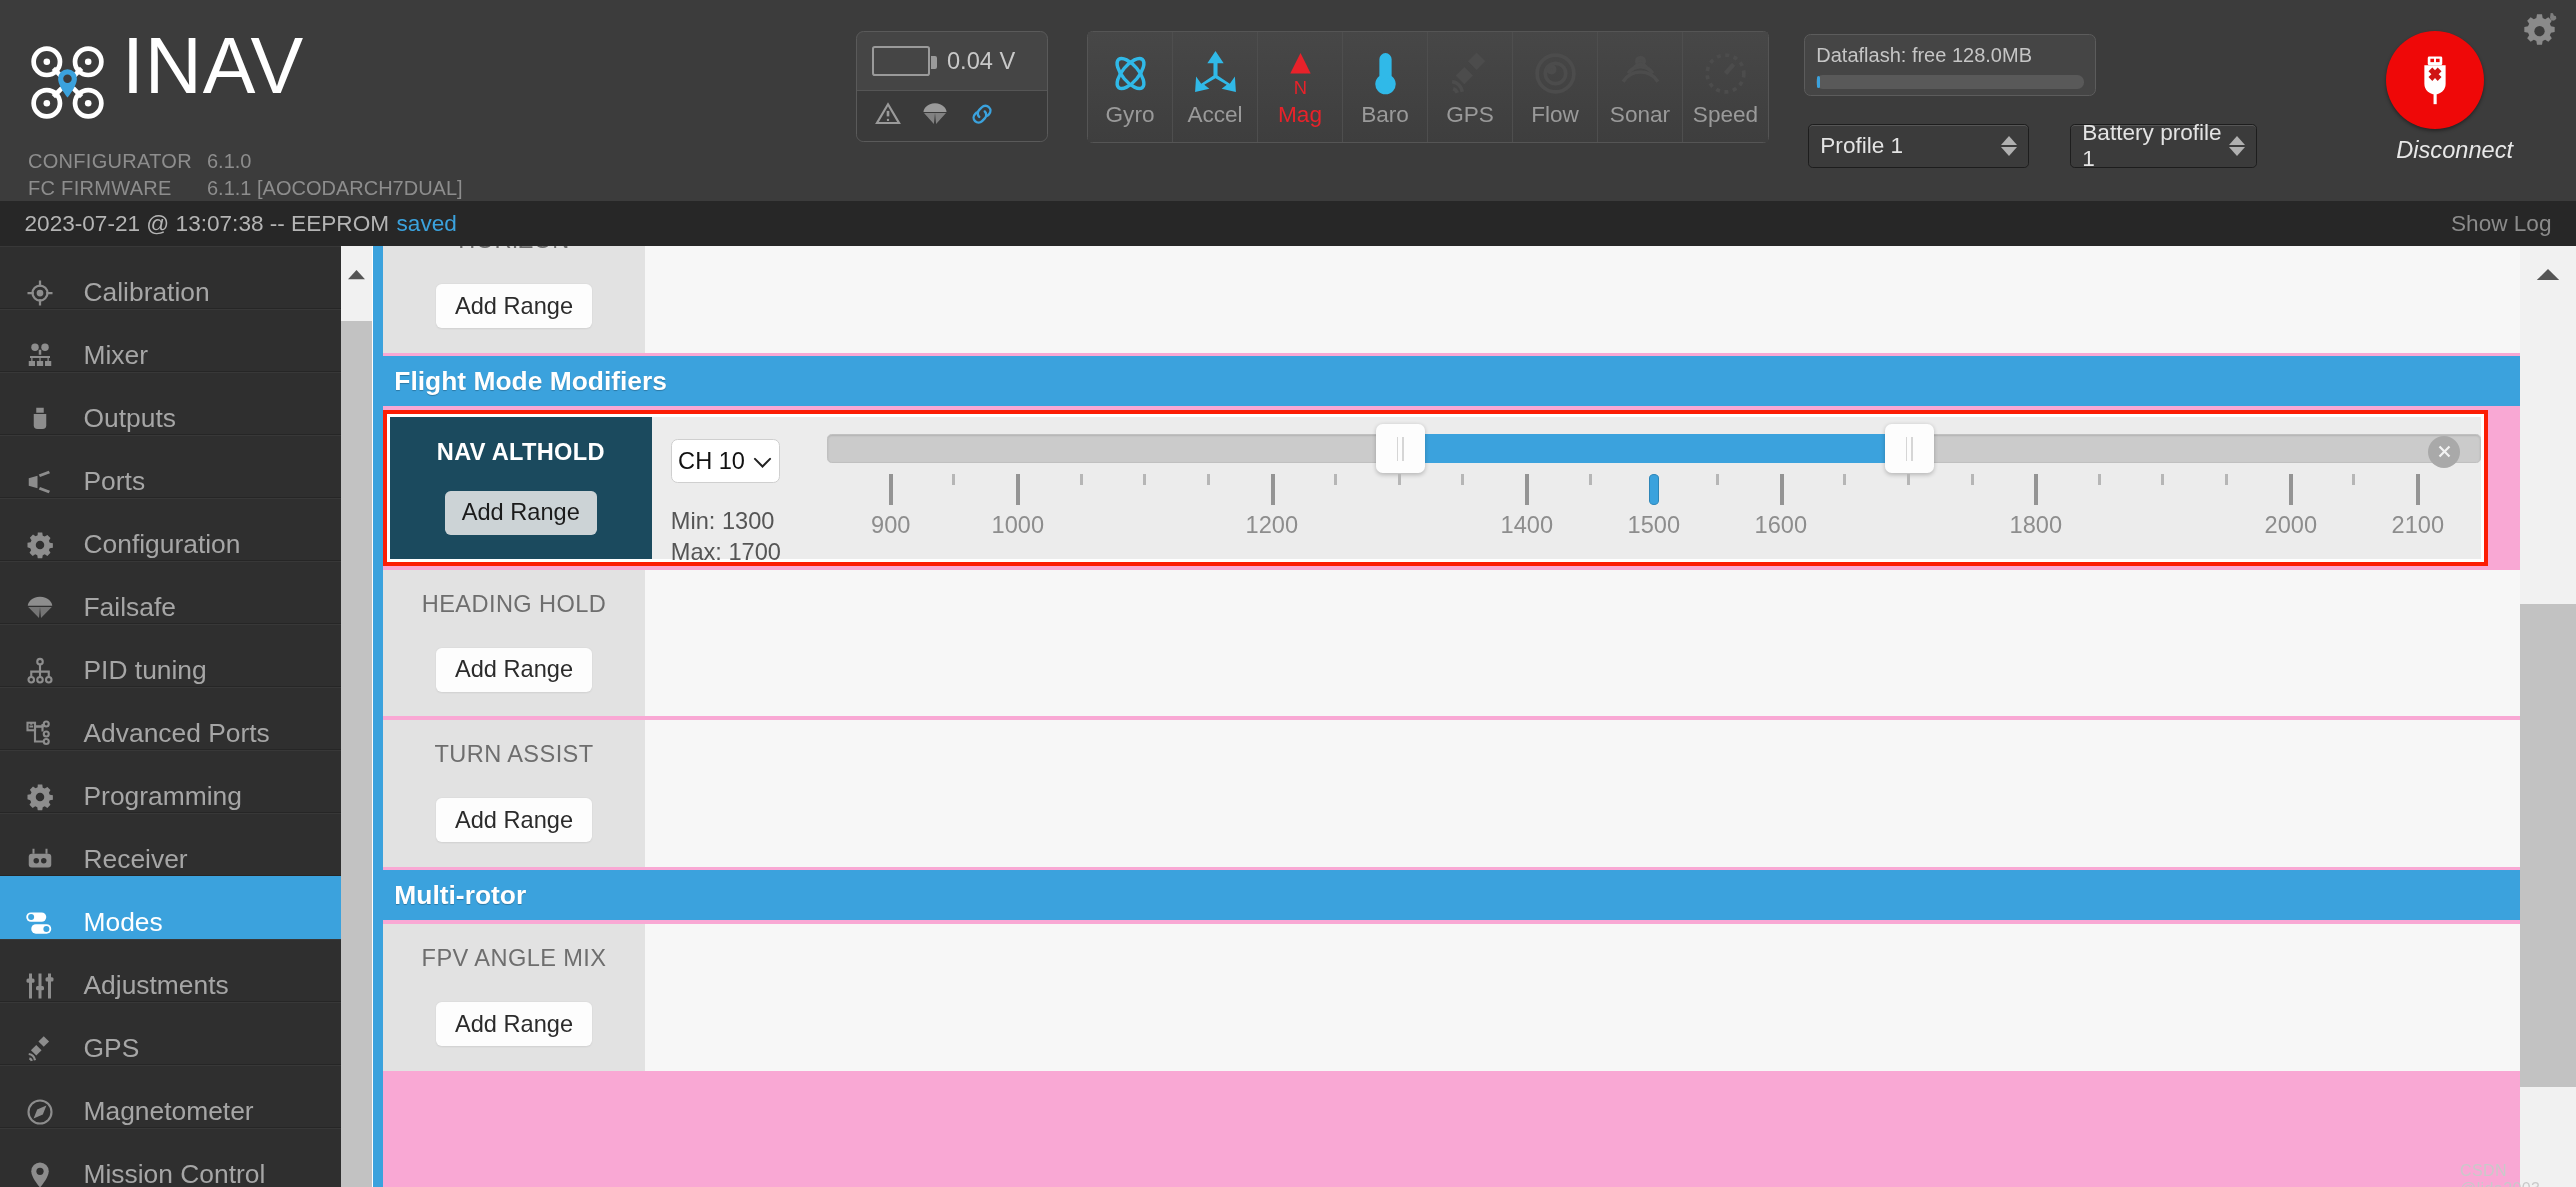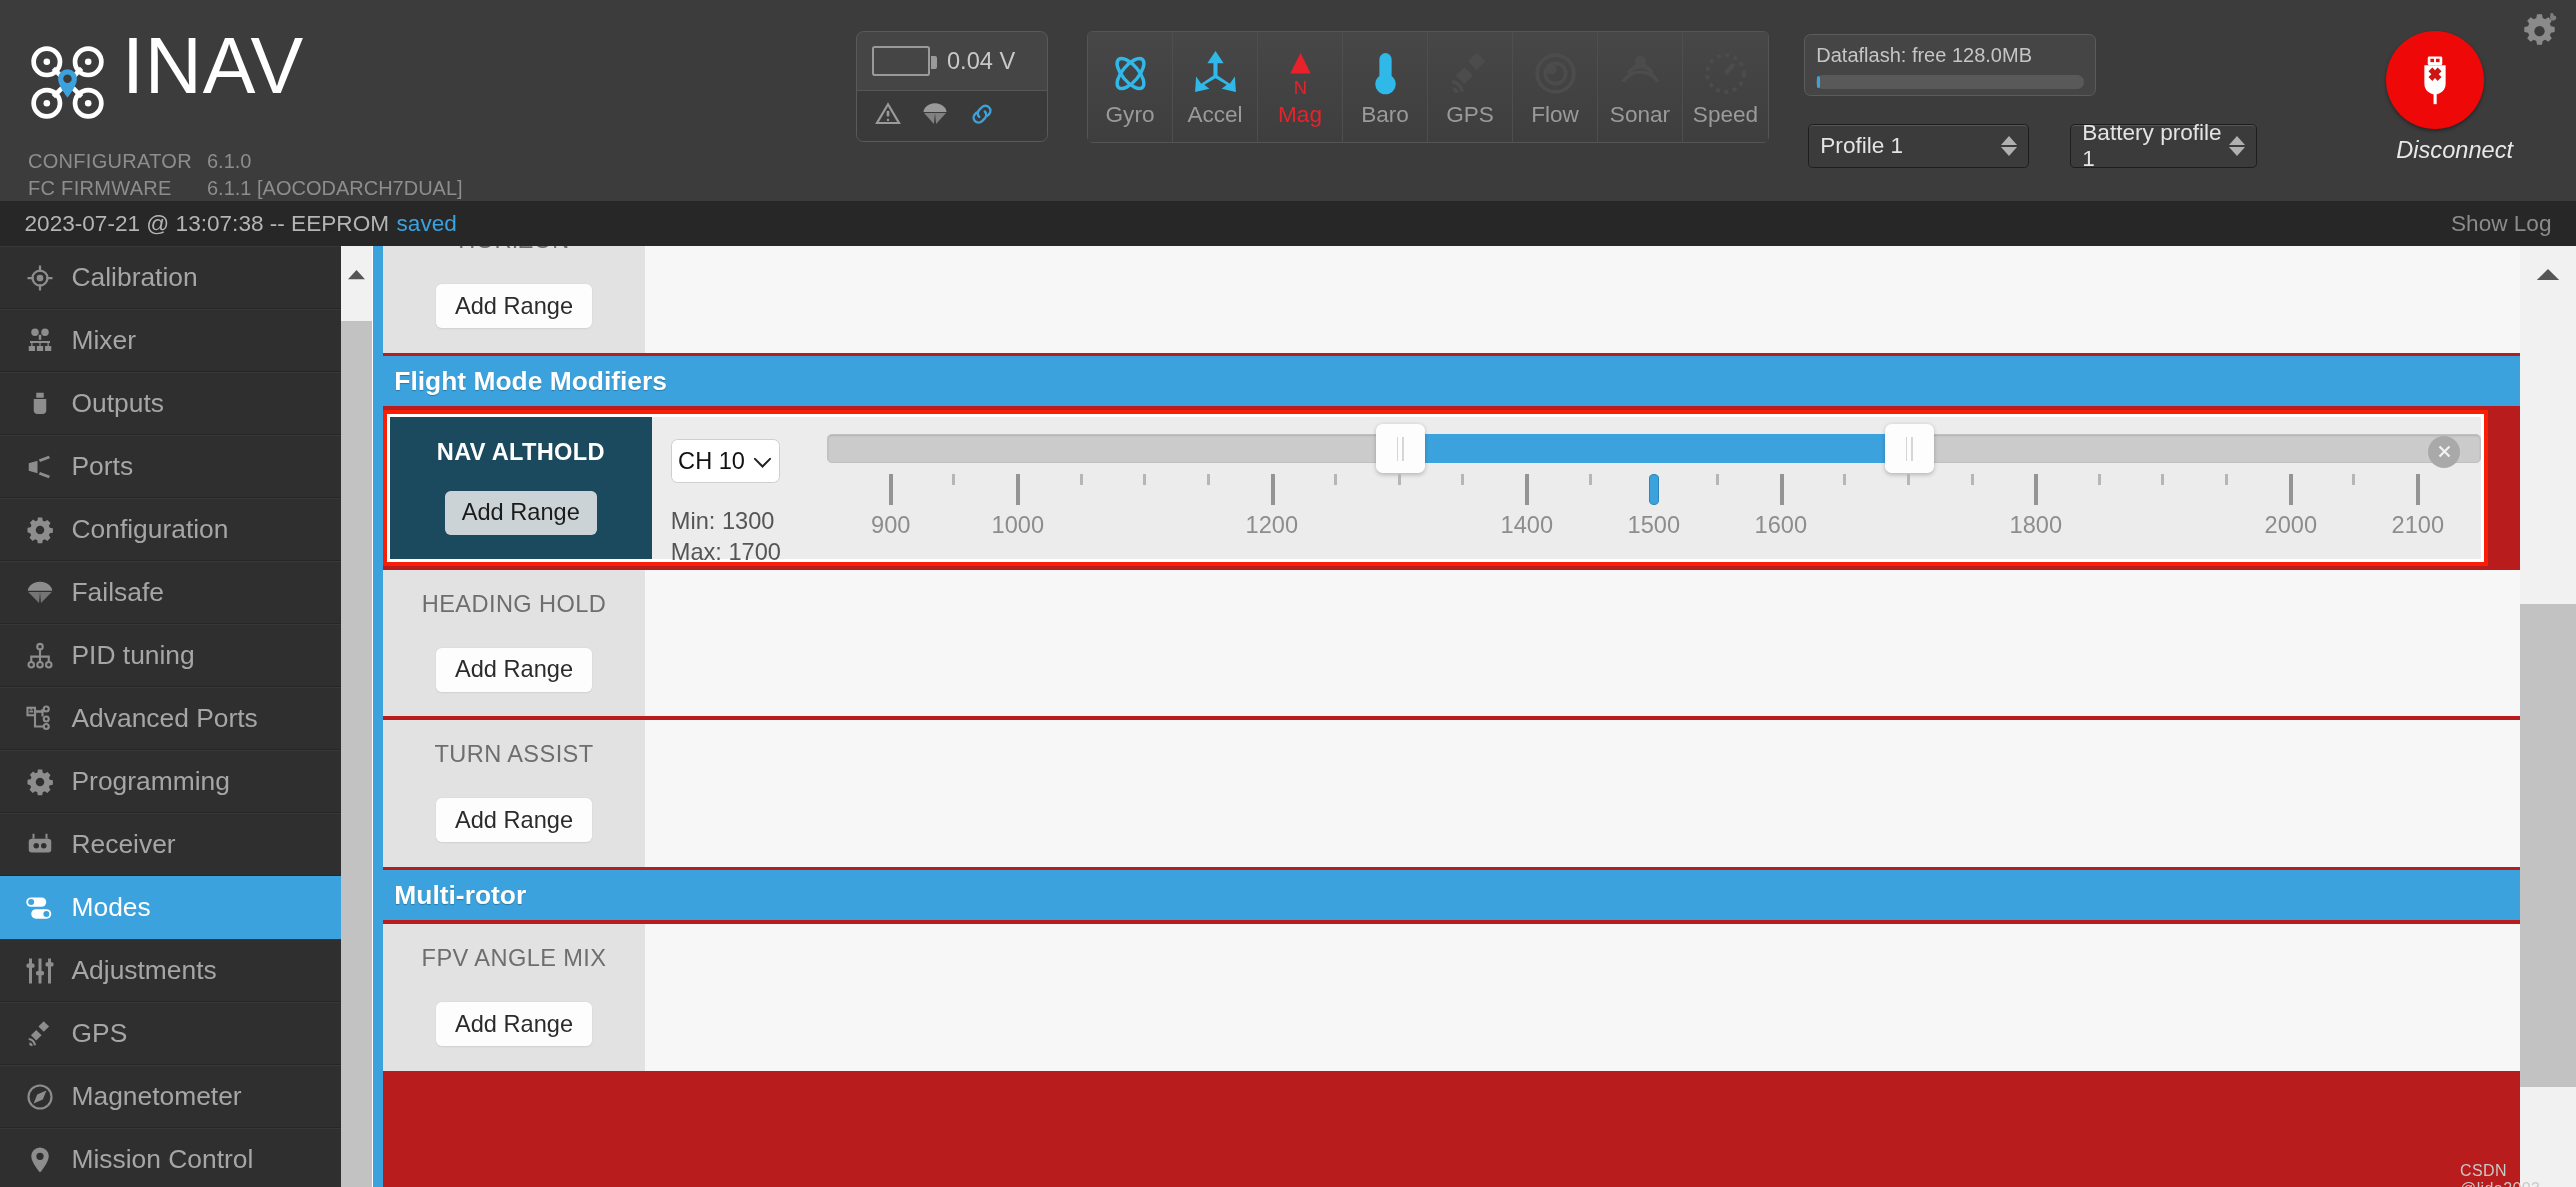--- a/index.html
+++ b/index.html
@@ -100,38 +100,38 @@
   }
   .statusbar .saved { color: #3ba2dd; margin-left: 7.5px; }
   .statusbar .showlog { margin-left: auto; color: #8b8b8b; }
 
   
   .sidebar {
     position: absolute; left: 0; top: 246px; width: 341px; height: 941px;
     background: #2f2f2f; overflow: hidden;
   }
   .navitem {
-    height: 63px; display: flex; align-items: center; padding-left: 24.5px;
+    height: 63px; display: flex; align-items: flex-end; padding-left: 24.5px;
     border-bottom: 0.9px solid #262626; border-top: 0.9px solid #383838;
-    color: #a6a6a6; font-size: 26.4px;
+    color: #a6a6a6; font-size: 26.4px; gap: 12px;
   }
   .navitem .nico { width: 47px; display: flex; align-items: center; justify-content: flex-start; }
   .navitem.active { background: #3ba2dd; color: #ffffff; border-color: #3ba2dd; }
   .navitem.active .nico svg { fill: #ffffff; }
 
   
   .sb-scroll { position: absolute; left: 341px; top: 246px; width: 31px; height: 941px; background: #f1f1f1; }
   .sb-scroll .sbtn { height: 58px; display:flex; align-items:center; justify-content:center; }
   .sb-thumb { position:absolute; left:0; top:75px; width:31px; height: 866px; background:#c2c2c2; }
   .sb-blue { position: absolute; left: 373px; top: 246px; width: 10.4px; height: 941px; background: #3ba2dd; }
 
   
   .main {
     position: absolute; left: 383px; top: 246px; width: 2137px; height: 941px;
-    background: #b91c1c; overflow: hidden;
+    background: #f9a8d4; overflow: hidden;
   }
   .content { position: absolute; left: 0; top: 0; width: 2137px; }
 
   .mode-row { display: flex; background: #f7f7f7; margin-bottom: 3.8px; }
   .mode-name-box {
     width: 262px; background: #e2e2e2; padding: 21px 0 24.5px;
     display: flex; flex-direction: column; align-items: center;
   }
   .mode-name { font-size: 23.6px; color: #6e6e6e; letter-spacing: 0.4px; }
   .add-range-btn {

